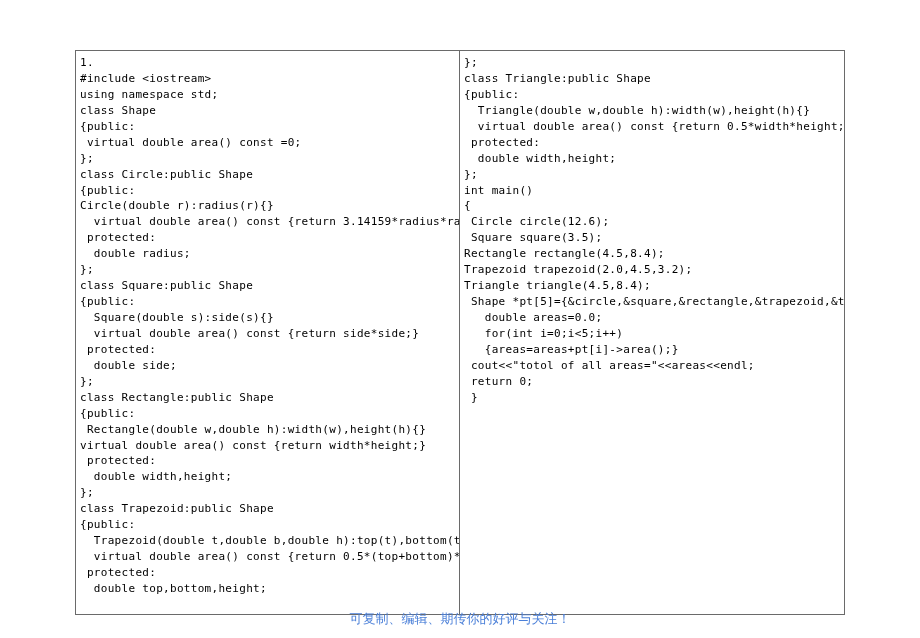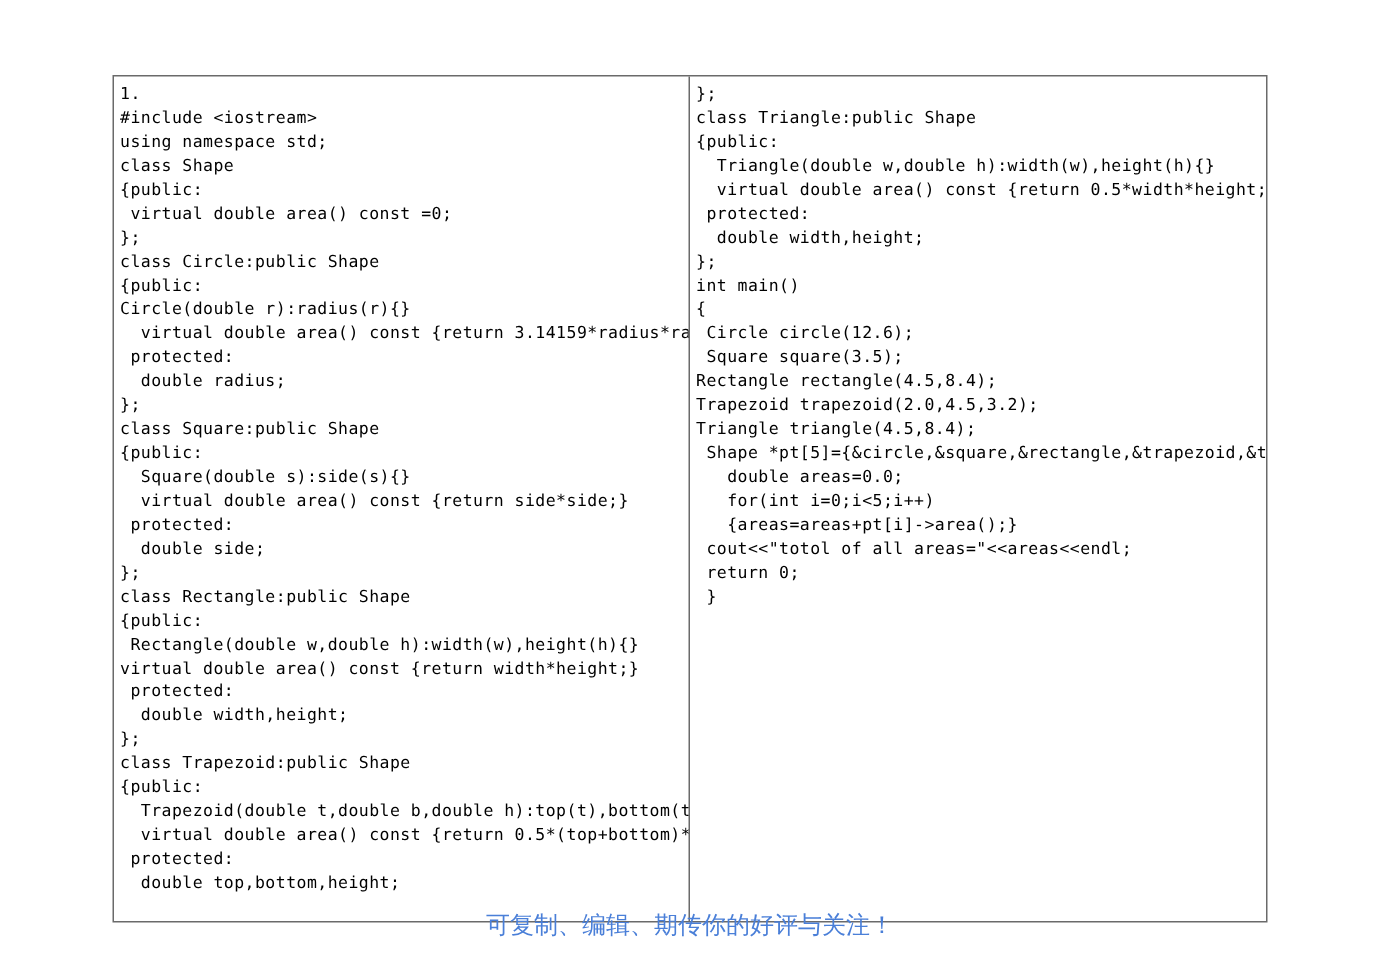--- a/index.html
+++ b/index.html
@@ -42,21 +42,21 @@
       display: block;
       color: #000000;
       letter-spacing: 0.3px;
     }
     .footer-note {
       position: absolute;
       bottom: 10px;
       left: 0;
       right: 0;
       text-align: center;
-      font-size: 16px;
+      font-size: 13px;
       color: #4a7fd8;
       font-family: "SimSun", "宋体", sans-serif;
     }
   </style>
 </head>
 <body>
 
 <div class="code-container">
   <div class="left-column" id="left-col"><span class="code-line">1.</span><span class="code-line">#include &lt;iostream&gt;</span><span class="code-line">using namespace std;</span><span class="code-line">class Shape</span><span class="code-line">{public:</span><span class="code-line"> virtual double area() const =0;</span><span class="code-line">};</span><span class="code-line"></span><span class="code-line">class Circle:public Shape</span><span class="code-line">{public:</span><span class="code-line">Circle(double r):radius(r){}</span><span class="code-line">  virtual double area() const {return 3.14159*radius*radius;};</span><span class="code-line"> protected:</span><span class="code-line">  double radius;</span><span class="code-line">};</span><span class="code-line"></span><span class="code-line">class Square:public Shape</span><span class="code-line">{public:</span><span class="code-line">  Square(double s):side(s){}</span><span class="code-line">  virtual double area() const {return side*side;}</span><span class="code-line"> protected:</span><span class="code-line">  double side;</span><span class="code-line">};</span><span class="code-line"></span><span class="code-line">class Rectangle:public Shape</span><span class="code-line">{public:</span><span class="code-line"> Rectangle(double w,double h):width(w),height(h){}</span><span class="code-line">virtual double area() const {return width*height;}</span><span class="code-line"> protected:</span><span class="code-line">  double width,height;</span><span class="code-line">};</span><span class="code-line"></span><span class="code-line">class Trapezoid:public Shape</span><span class="code-line">{public:</span><span class="code-line">  Trapezoid(double t,double b,double h):top(t),bottom(t),height(h){}</span><span class="code-line">  virtual double area() const {return 0.5*(top+bottom)*height;}</span><span class="code-line"> protected:</span><span class="code-line">  double top,bottom,height;</span></div>
   <div class="right-column" id="right-col"><span class="code-line">};</span><span class="code-line"></span><span class="code-line">class Triangle:public Shape</span><span class="code-line">{public:</span><span class="code-line">  Triangle(double w,double h):width(w),height(h){}</span><span class="code-line">  virtual double area() const {return 0.5*width*height;}</span><span class="code-line"> protected:</span><span class="code-line">  double width,height;</span><span class="code-line">};</span><span class="code-line"></span><span class="code-line">int main()</span><span class="code-line">{</span><span class="code-line"> Circle circle(12.6);</span><span class="code-line"> Square square(3.5);</span><span class="code-line">Rectangle rectangle(4.5,8.4);</span><span class="code-line">Trapezoid trapezoid(2.0,4.5,3.2);</span><span class="code-line">Triangle triangle(4.5,8.4);</span><span class="code-line"> Shape *pt[5]={&amp;circle,&amp;square,&amp;rectangle,&amp;trapezoid,&amp;triangle};</span><span class="code-line">   double areas=0.0;</span><span class="code-line">   for(int i=0;i&lt;5;i++)</span><span class="code-line">   {areas=areas+pt[i]-&gt;area();}</span><span class="code-line"> cout&lt;&lt;"totol of all areas="&lt;&lt;areas&lt;&lt;endl;</span><span class="code-line"> return 0;</span><span class="code-line"> }</span></div>

